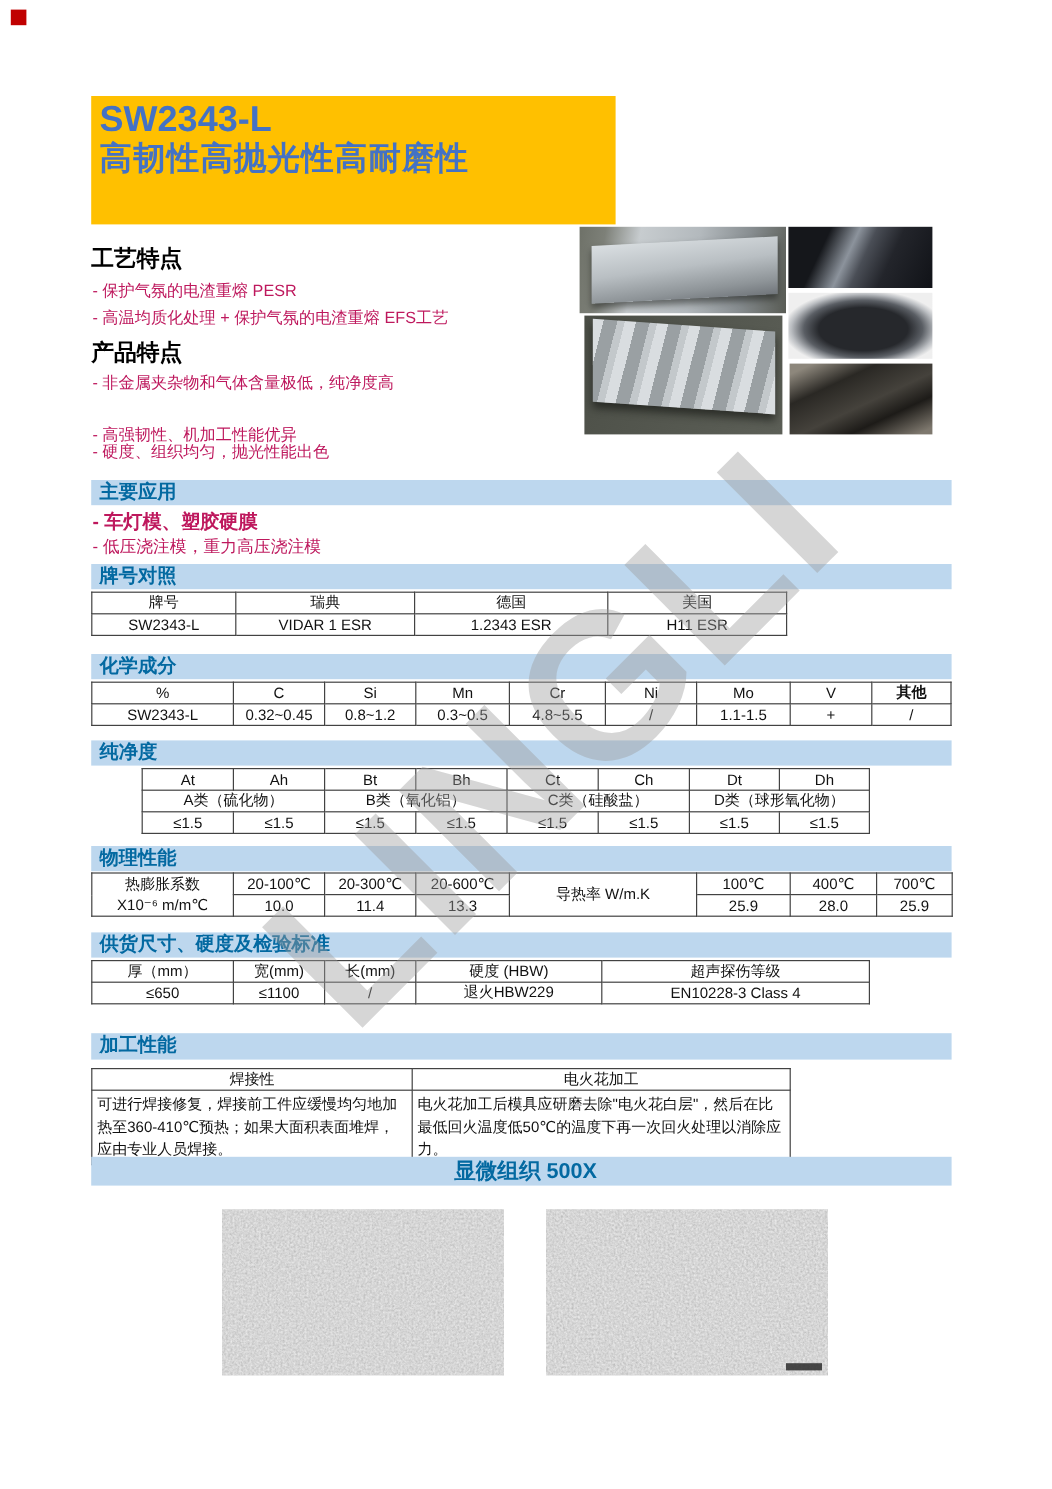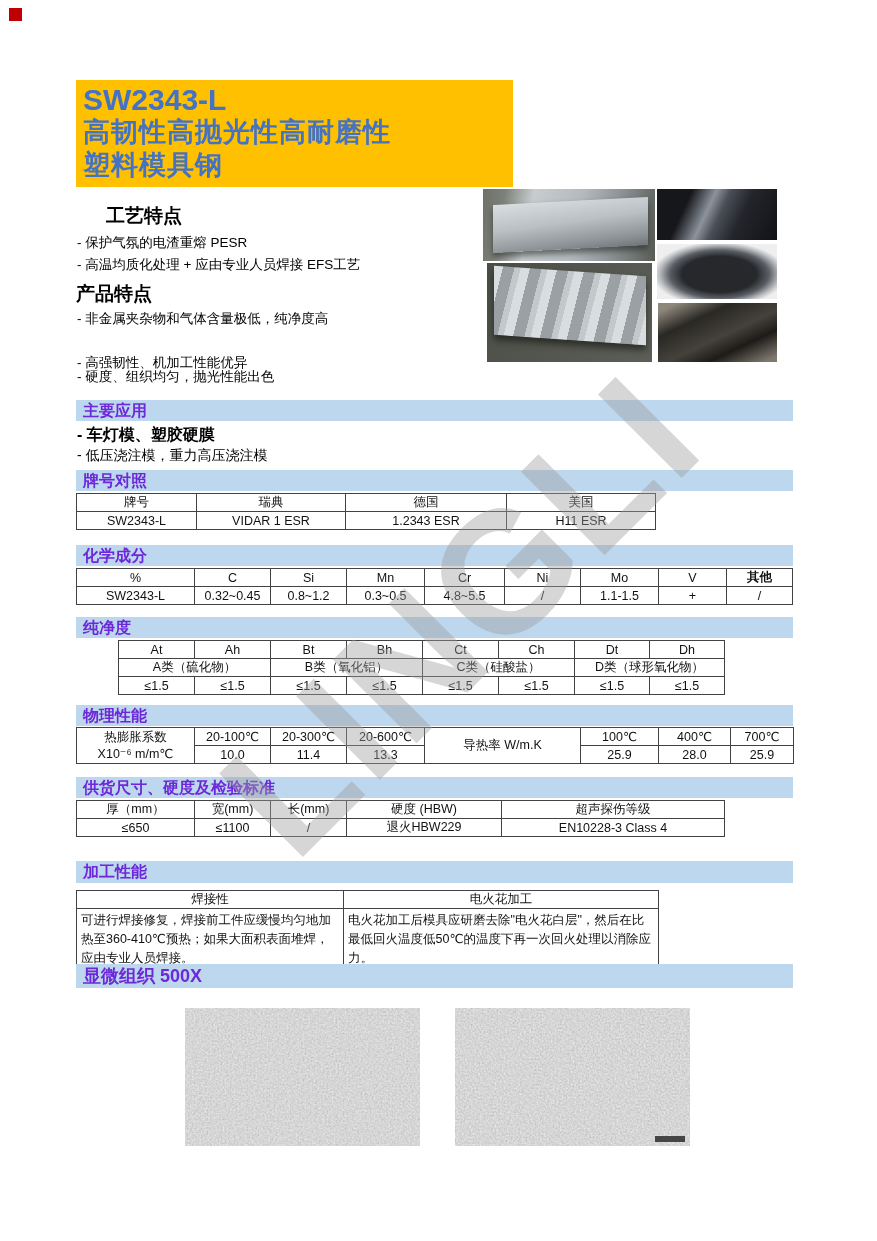--- a/index.html
+++ b/index.html
@@ -15,25 +15,25 @@
     transform:rotate(-45deg); font-size:172px; font-weight:bold; letter-spacing:4px;
     color:#9e9e9e; opacity:.42; z-index:40; pointer-events:none; white-space:nowrap; }
 
   
   .title-block { position:absolute; left:76px; top:80px; width:437px; height:107px;
     background:#FFC000; color:#4472C4; padding:3px 0 0 7px; }
   .title-block .t1 { font-size:30px; font-weight:bold; line-height:33px; }
   .title-block .t2 { font-size:27px; font-weight:bold; line-height:33px; letter-spacing:1px; }
 
   .h-plain { position:absolute; left:76px; font-size:19px; font-weight:bold; color:#000; }
-  .bullet { position:absolute; left:77px; font-size:13.5px; color:#000000; white-space:nowrap; }
+  .bullet { position:absolute; left:77px; font-size:13.5px; color:#be185d; white-space:nowrap; }
 
   
   .banner { position:absolute; left:76px; width:717px; height:21px; background:#BDD7EE; }
-  .banner span { display:block; font-size:16px; font-weight:bold; color:#6d28d9; line-height:21px; padding-left:7px; }
+  .banner span { display:block; font-size:16px; font-weight:bold; color:#0369a1; line-height:21px; padding-left:7px; }
 
   
   table { position:absolute; border-collapse:collapse; table-layout:fixed; background:transparent; }
   td, th { border:1px solid #424242; font-size:12.5px; font-weight:normal; text-align:center;
            vertical-align:middle; height:18px; padding:0 2px; color:#111; overflow:hidden; }
   .tbl-machining td.body { text-align:left; vertical-align:top; padding:2px 4px; height:auto;
            line-height:1.52; font-size:12.5px; white-space:normal; }
   .lbl2 { line-height:1.35; }
 
   
@@ -59,26 +59,25 @@
 
 <div class="page">
 
   <div class="corner-dot"></div>
 
   <div class="watermark">LINGLI</div>
 
   <div class="title-block">
     <div class="t1">SW2343-L</div>
     <div class="t2">高韧性高抛光性高耐磨性</div>
-    <div class="t2">塑料模具钢</div>
-  </div>
-
-  <div class="h-plain" style="top:203px;margin-left:30px;">工艺特点</div>
+  </div>
+
+  <div class="h-plain" style="top:203px;">工艺特点</div>
   <div class="bullet" style="top:234px;">- 保护气氛的电渣重熔 PESR</div>
-  <div class="bullet" style="top:256px;">- 高温均质化处理 + 应由专业人员焊接 EFS工艺</div>
+  <div class="bullet" style="top:256px;">- 高温均质化处理 + 保护气氛的电渣重熔 EFS工艺</div>
 
   <div class="h-plain" style="top:281px;">产品特点</div>
   <div class="bullet" style="top:310px;">- 非金属夹杂物和气体含量极低，纯净度高</div>
   <div class="bullet" style="top:332px;margin-top:36px;">- 硬度、组织均匀，抛光性能出色</div>
   <div class="bullet" style="top:354px;">- 高强韧性、机加工性能优异</div>
 
   <div class="photo ph-steel1" style="left:483px; top:189px; width:172px; height:72px;">
       <div class="block"></div>
     </div>
   <div class="photo ph-steel2" style="left:487px; top:263px; width:165px; height:99px;">
@@ -286,21 +285,21 @@
       <td style="height:17px;font-family:Liberation Serif, serif;">焊接性</td>
       <td style="height:17px;">电火花加工</td>
     </tr>
     <tr>
       <td class="body">可进行焊接修复，焊接前工件应缓慢均匀地加热至360-410℃预热；如果大面积表面堆焊，应由专业人员焊接。</td>
       <td class="body">电火花加工后模具应研磨去除"电火花白层"，然后在比最低回火温度低50℃的温度下再一次回火处理以消除应力。</td>
     </tr>
   </tbody>
     </table>
 
-  <div class="banner" style="top:964px; height:24px;">
+  <div class="banner" style="top:964px; height:24px;text-align:center;">
     <span style="font-size:18px; line-height:24px;">显微组织 500X</span>
   </div>
 
   <div class="micro" style="left:185px;">
     <svg width="235" height="138" xmlns="http://www.w3.org/2000/svg">
       <filter id="grain1" x="0" y="0" width="100%" height="100%">
         <feTurbulence type="fractalNoise" baseFrequency="0.55" numOctaves="4" seed="7"></feTurbulence>
         <feColorMatrix type="saturate" values="0"></feColorMatrix>
         <feComponentTransfer>
           <feFuncR type="table" tableValues="0.42 0.92"></feFuncR>

